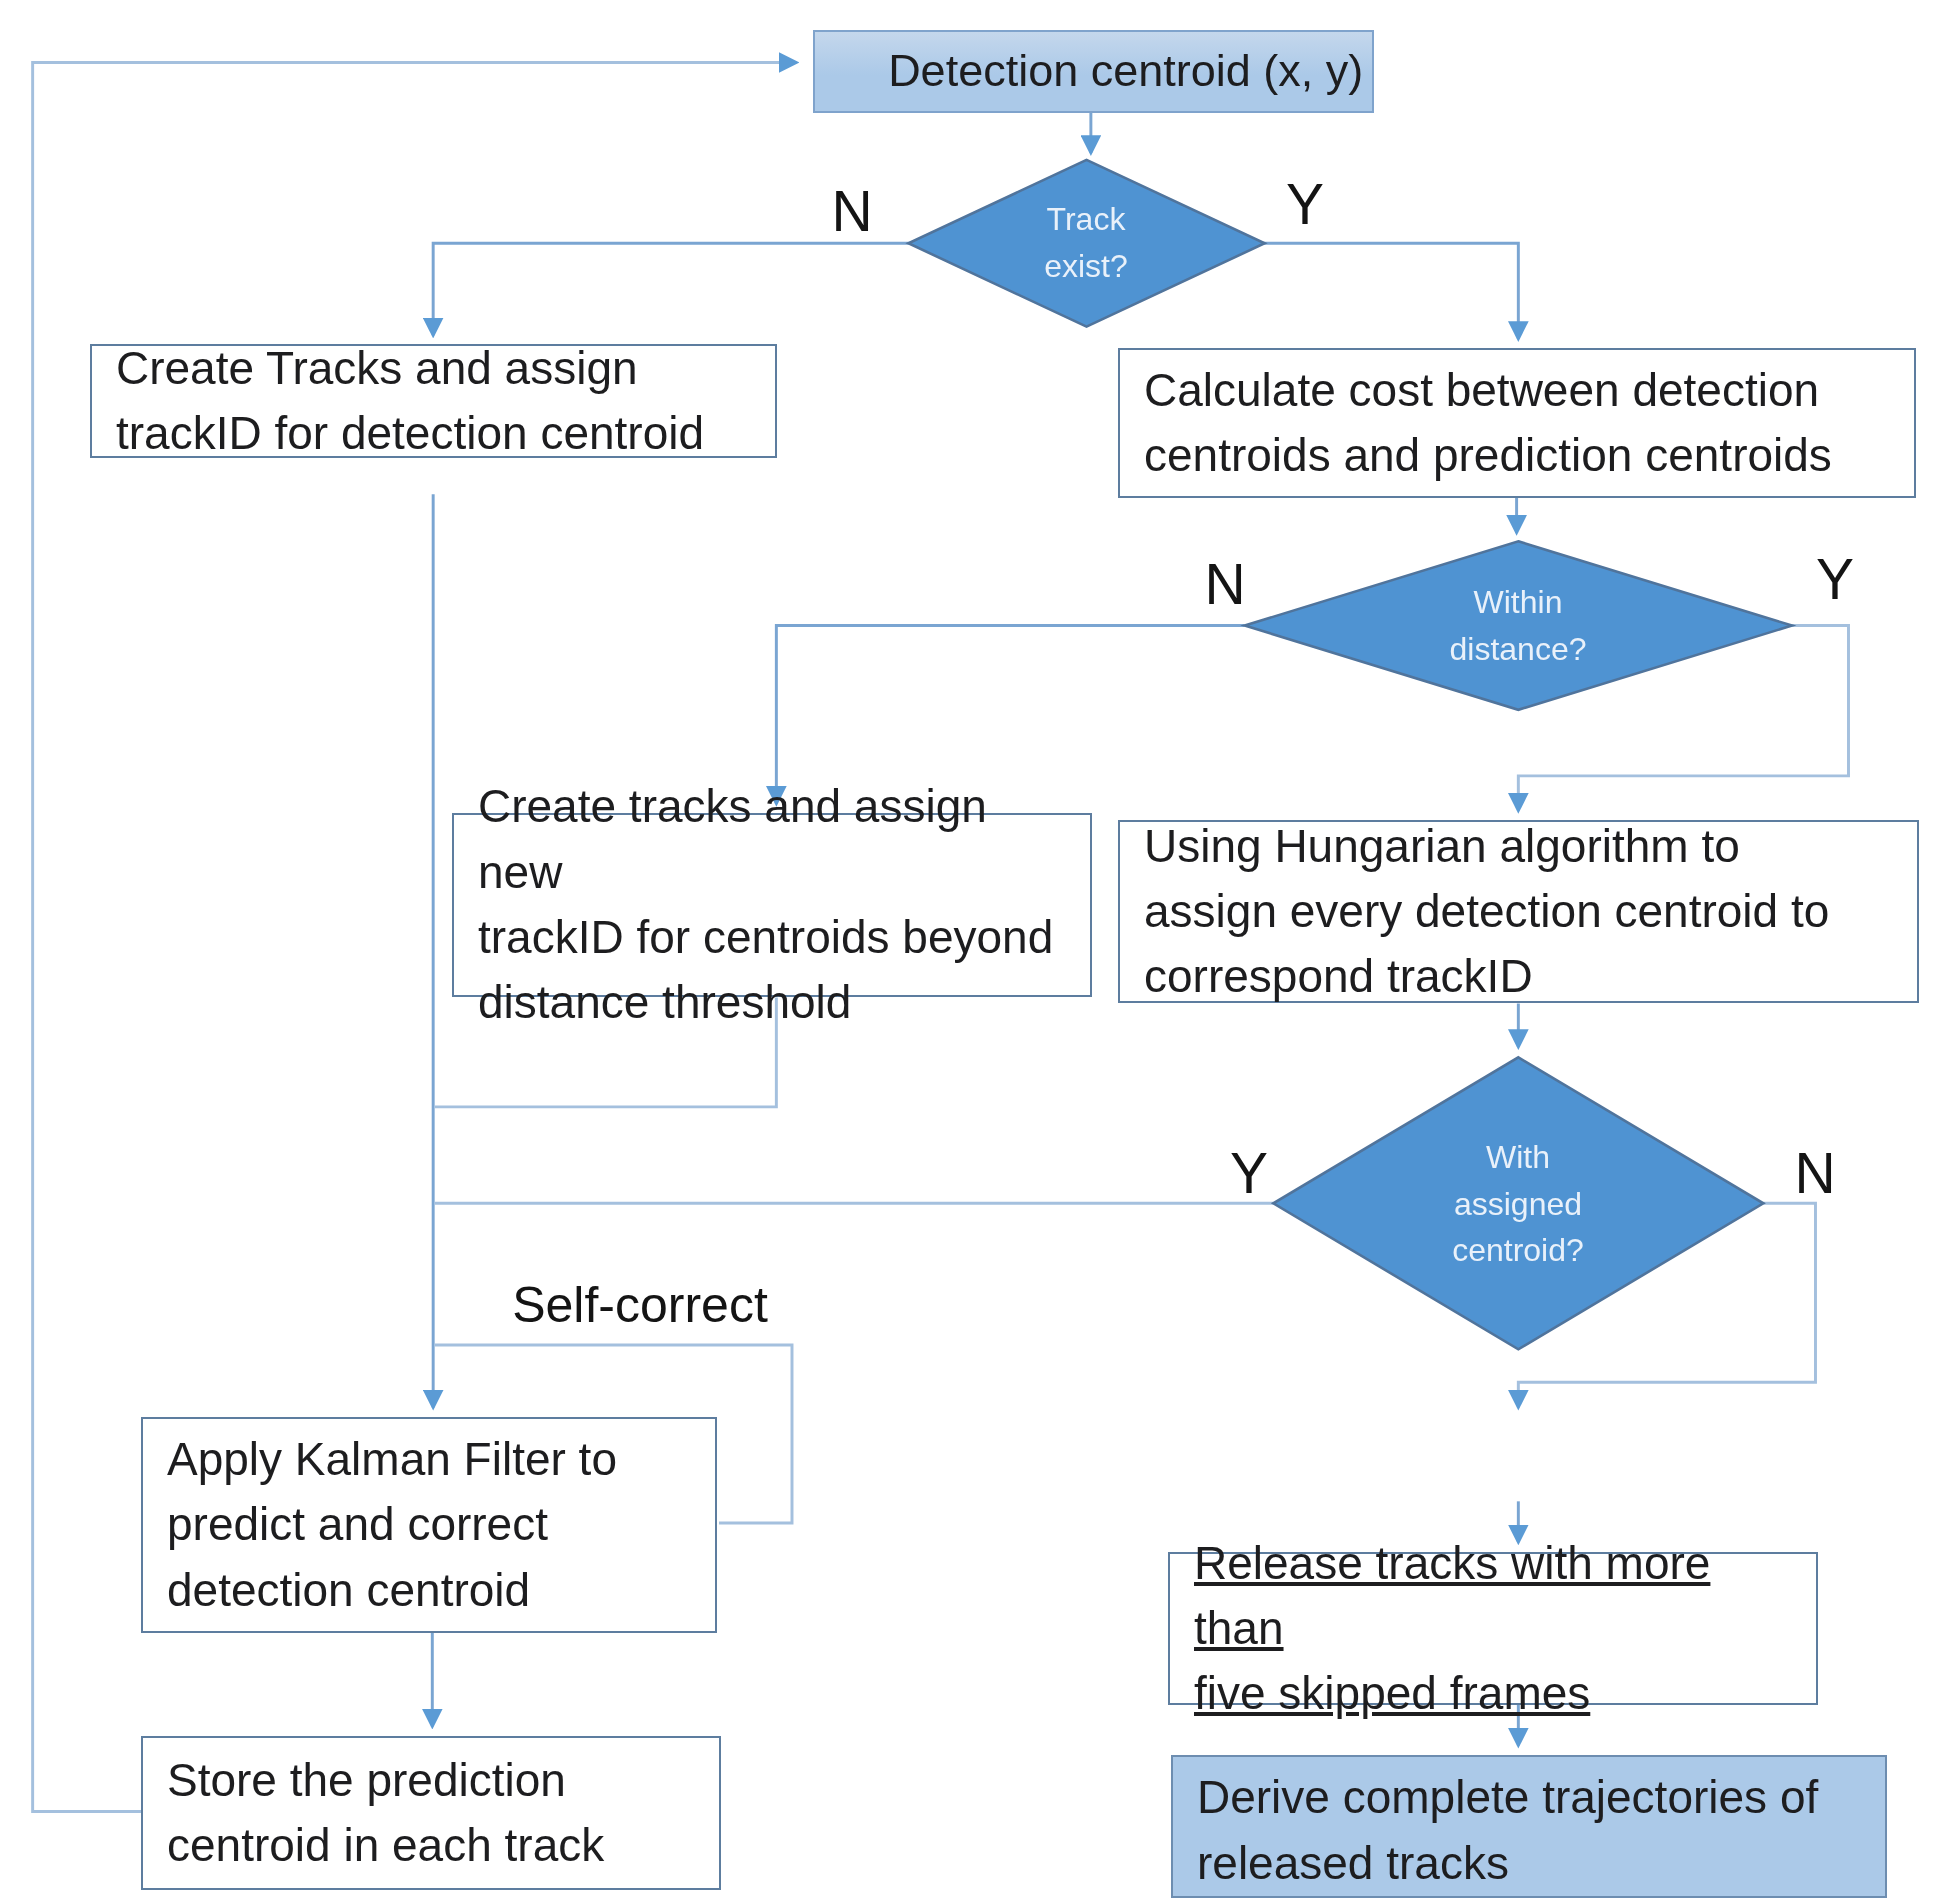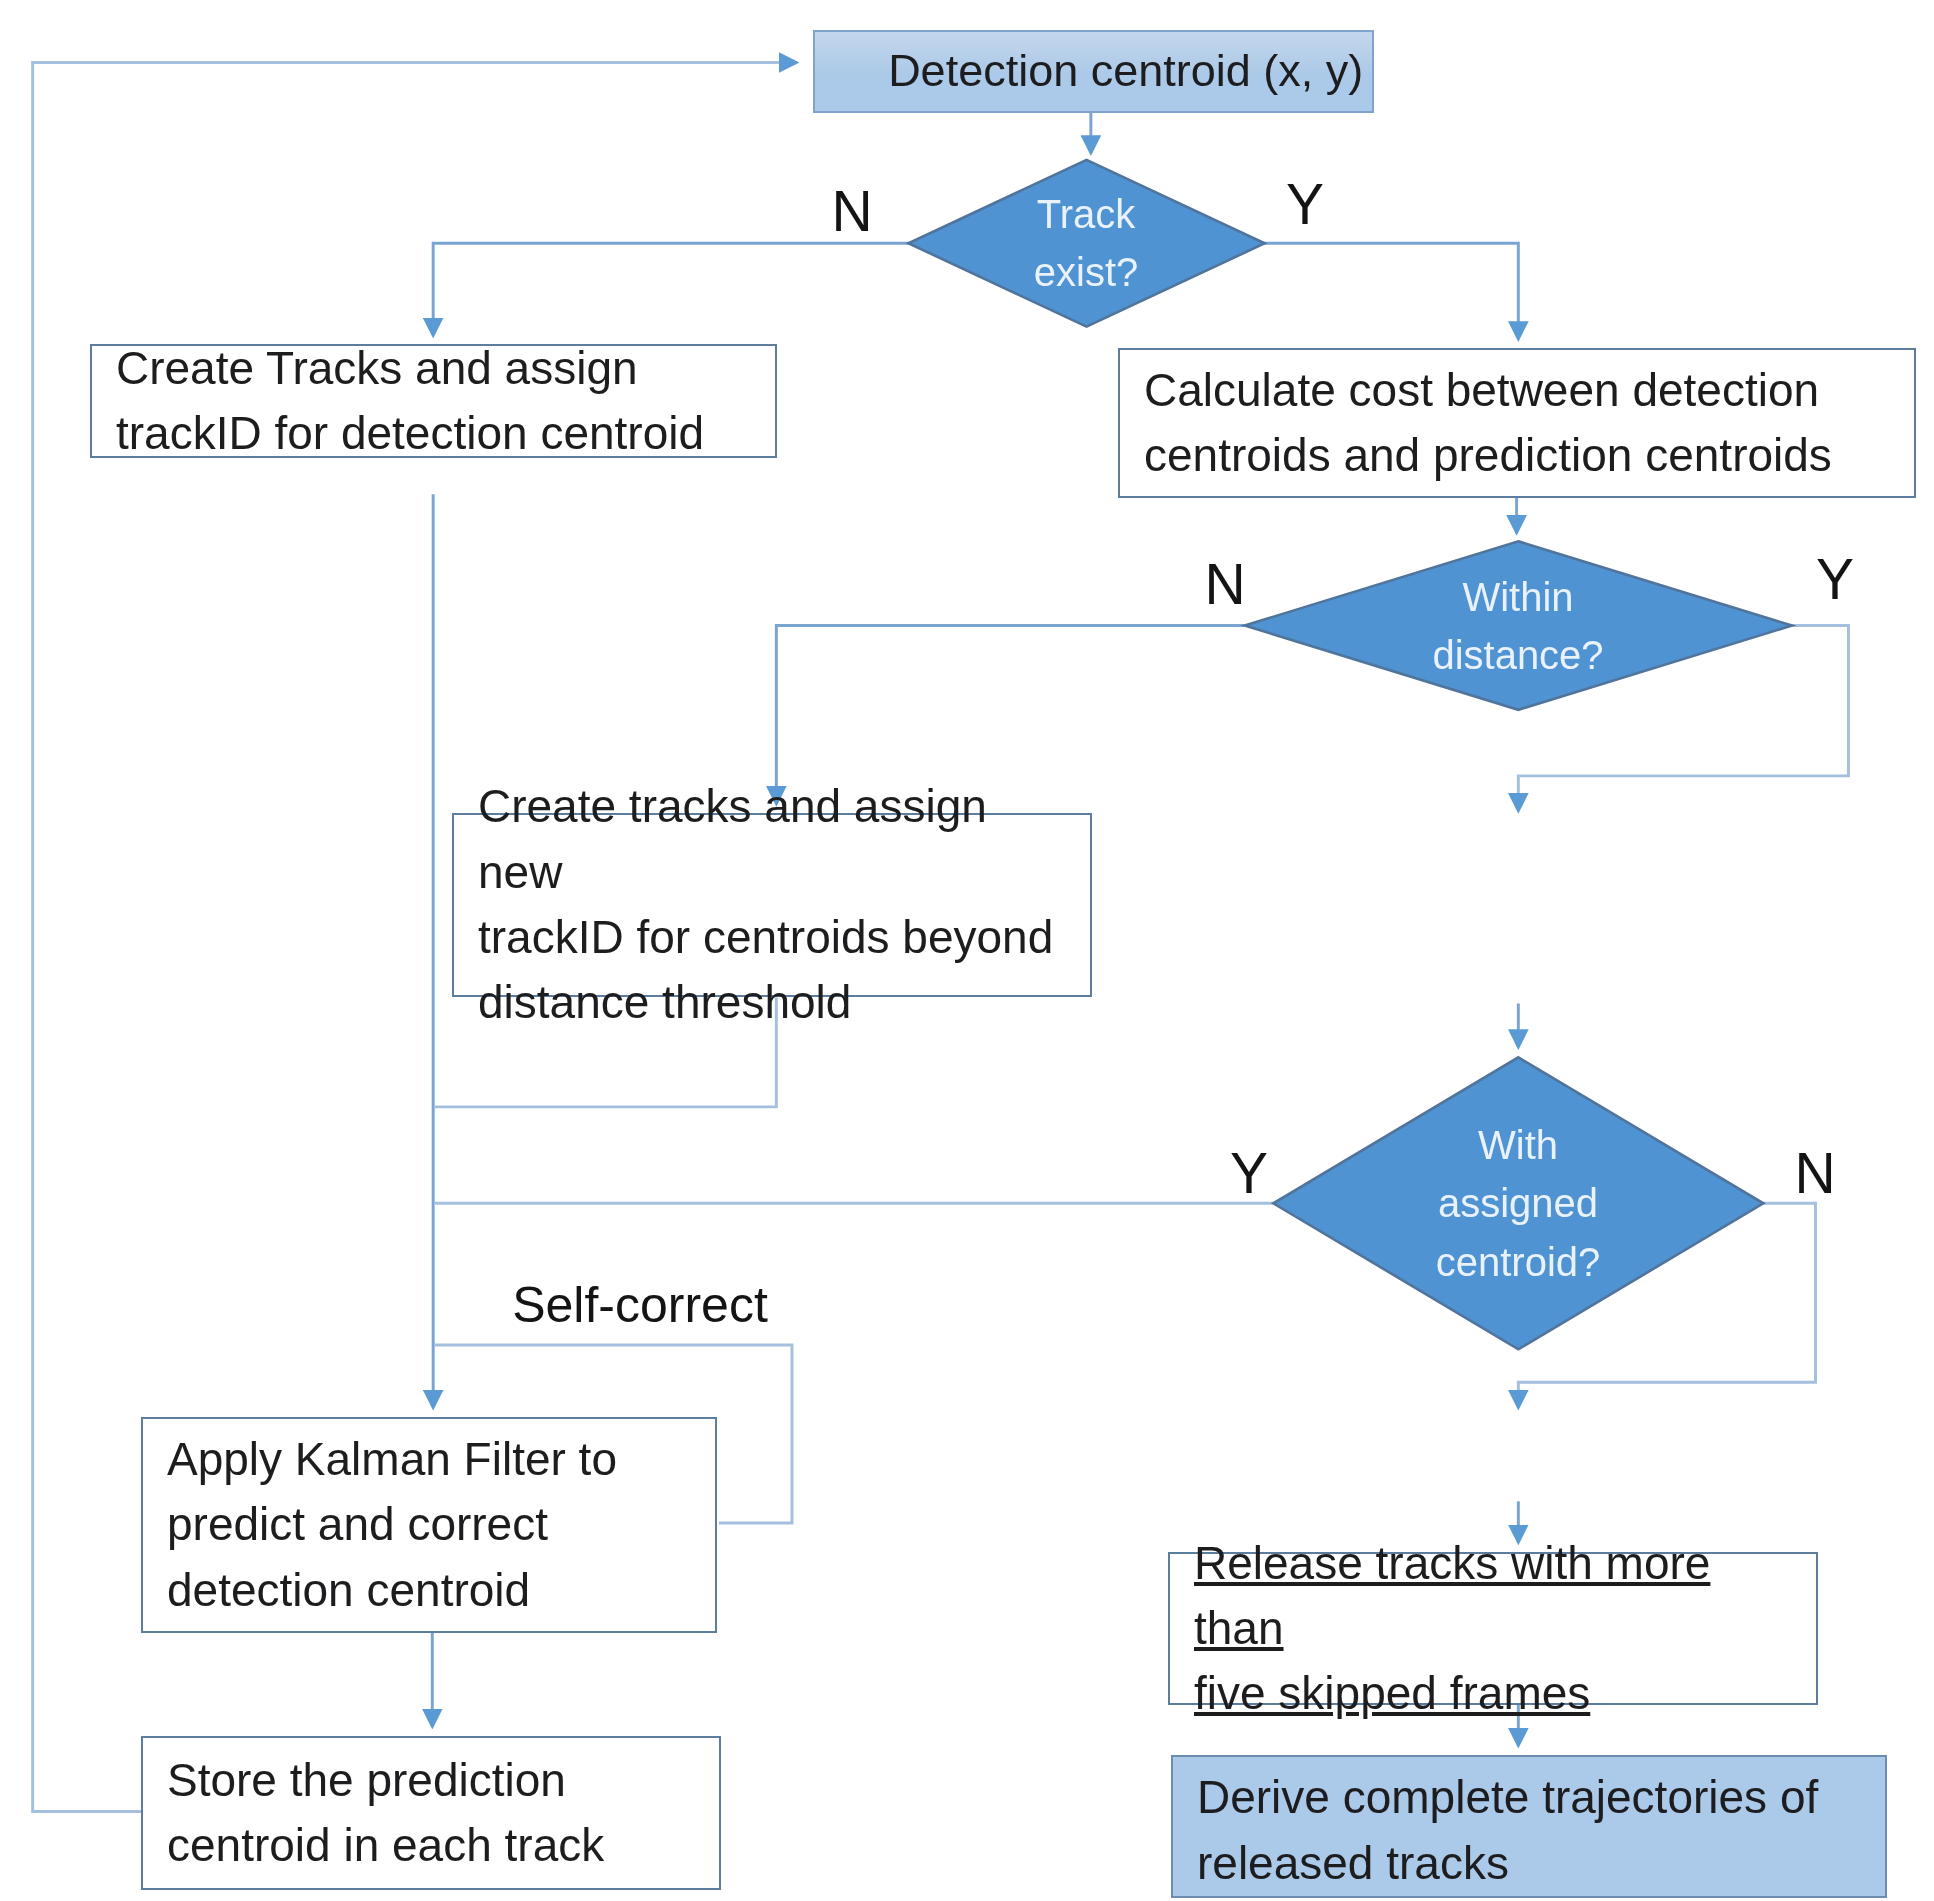--- a/index.html
+++ b/index.html
@@ -28,21 +28,21 @@
     background:linear-gradient(180deg,var(--lightfill_top,#c4d7ec) 0%,var(--lightfill,#abc9e8) 55%);
     border-color:var(--lightbox_border,#7fa3cc);
   }
   .box.accent-flat{
     background:var(--lightfill,#abc9e8);
     border-color:var(--lightbox_border2,#6d8db0);
   }
   .dlabel{
     position:absolute;transform:translate(-50%,-50%);
     text-align:center;color:var(--diamond_text,#e9f1fa);
-    font-size:40px;line-height:1.46;white-space:pre-line;
+    font-size:32px;line-height:1.46;white-space:pre-line;
   }
   .blabel{
     position:absolute;transform:translate(-50%,-50%);
     font-size:57px;color:var(--label_text,#141414);
   }
   .anno{
     position:absolute;transform:translate(-50%,-50%);
     font-size:50px;color:var(--label_text,#141414);
   }
 </style>
@@ -108,20 +108,25 @@
     <span>Calculate cost between detection
 centroids and prediction centroids</span>
   </div>
 
   <div class="box" style="left:452px;top:813px;width:640px;height:184px;">
     <span>Create tracks and assign new
 trackID for centroids beyond
 distance threshold</span>
   </div>
 
+  <div class="box" style="left:1118px;top:820px;width:801px;height:183px;">
+    <span>Using Hungarian algorithm to
+assign every detection centroid to
+correspond trackID</span>
+  </div>
 
   <div class="box" style="left:141px;top:1417px;width:576px;height:216px;">
     <span>Apply Kalman Filter to
 predict and correct
 detection centroid</span>
   </div>
 
   <div class="box" style="left:141px;top:1736px;width:580px;height:154px;">
     <span>Store the prediction
 centroid in each track</span>

